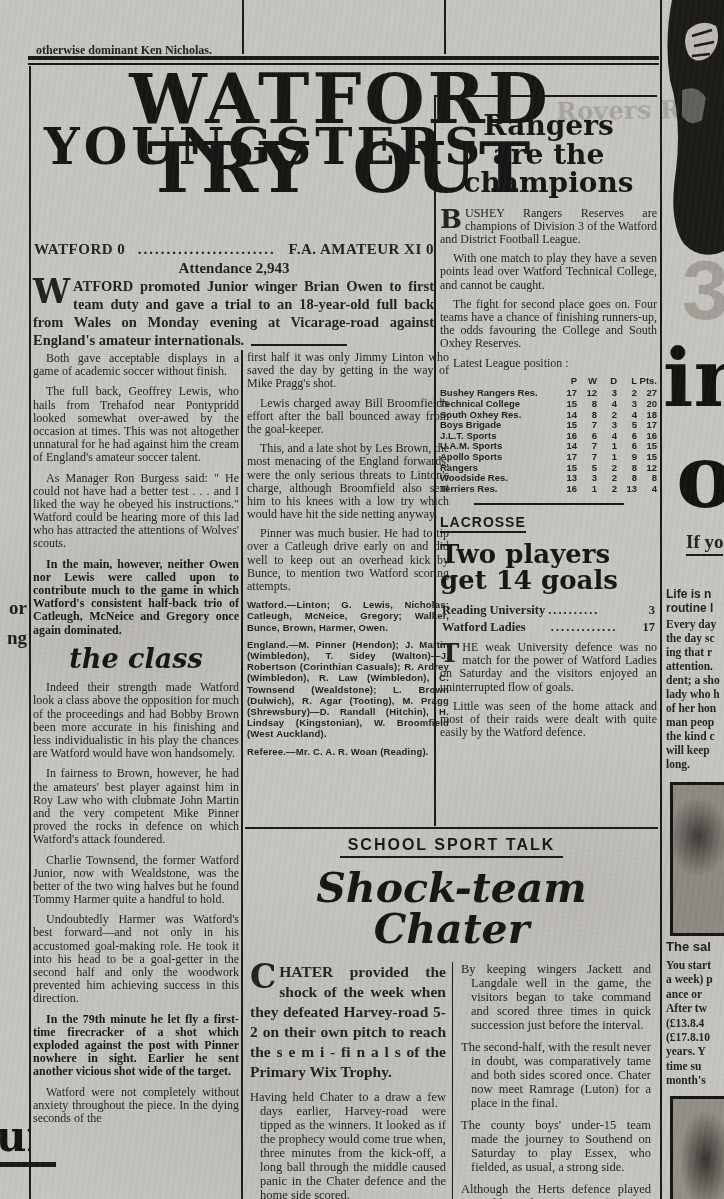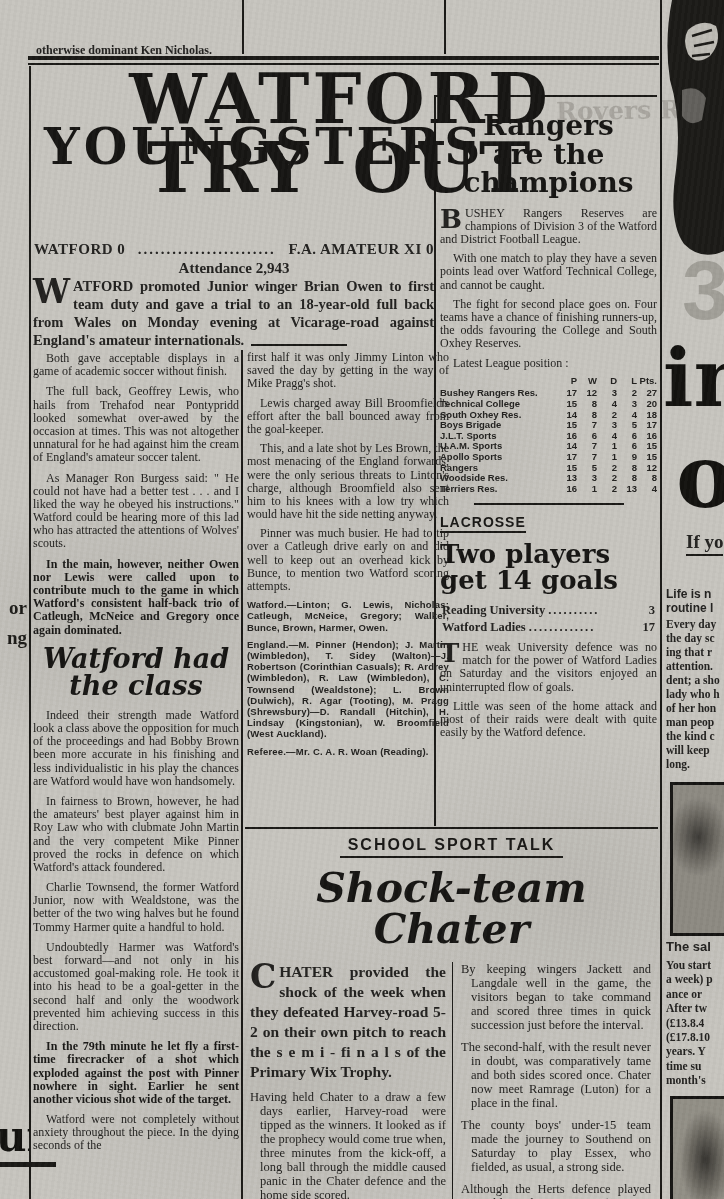--- a/index.html
+++ b/index.html
@@ -135,21 +135,20 @@
   <div id="lead" class="abs just">
     <span class="dropcap">W</span><span>ATFORD promoted Junior winger Brian Owen to first team duty and gave a trial to an 18-year-old full back from Wales on Monday evening at Vicarage-road against England's amateur internationals.</span>
   </div>
 
   <div id="col-left" class="abs">
     <p class="just ind">Both gave acceptable displays in a game of academic soccer without finish.</p>
     <p class="just ind">The full back, Geoffrey Lewis, who hails from Trehafod near Pontypridd looked somewhat over-awed by the occasion at times. This was not altogether unnatural for he had against him the cream of England's amateur soccer talent.</p>
     <p class="just ind">As Manager Ron Burgess said: " He could not have had a better test . . . and I liked the way he obeyed his instructions." Watford could be hearing more of this lad who has attracted the attentions of Wolves' scouts.</p>
     <p class="just ind boldpara">In the main, however, neither Owen nor Lewis were called upon to contribute much to the game in which Watford's consistent half-back trio of Catleugh, McNeice and Gregory once again dominated.</p>
     <div id="class-subhead">
-      <div>Watford had</div>
       <div>the class</div>
     </div>
     <p class="just ind">Indeed their strength made Watford look a class above the opposition for much of the proceedings and had Bobby Brown been more accurate in his finishing and less individualistic in his play the chances are Watford would have won handsomely.</p>
     <p class="just ind">In fairness to Brown, however, he had the amateurs' best player against him in Roy Law who with clubmate John Martin and the very competent Mike Pinner proved the rocks in defence on which Watford's attack foundered.</p>
     <p class="just ind">Charlie Townsend, the former Watford Junior, now with Wealdstone, was the better of the two wing halves but he found Tommy Harmer quite a handful to hold.</p>
     <p class="just ind">Undoubtedly Harmer was Watford's best forward—and not only in his accustomed goal-making role. He took it into his head to be a goal-getter in the second half and only the woodwork prevented him achieving success in this direction.</p>
     <p class="just ind boldpara">In the 79th minute he let fly a first-time firecracker of a shot which exploded against the post with Pinner nowhere in sight. Earlier he sent another vicious shot wide of the target.</p>
     <p class="just ind">Watford were not completely without anxiety throughout the piece. In the dying seconds of the</p>
   </div>
 
@@ -278,21 +277,21 @@
     <div><span class="kicker">LACROSSE</span></div>
     <div class="lx-head">
       <div>Two players</div>
       <div>get 14 goals</div>
     </div>
     <div class="scorerow">
       <span>Reading University</span>
       <span class="dots">..........</span>
       <span>3</span>
     </div>
-    <div class="scorerow" style="margin-bottom:6px;">
+    <div class="scorerow" style="margin-bottom:6px;text-align:center;">
       <span>Watford Ladies</span>
       <span class="dots">.............</span>
       <span>17</span>
     </div>
     <p class="just"><span class="dropcap sm">T</span><span>HE weak University defence was no match for the power of Watford Ladies on Saturday and the visitors enjoyed an uninterrupted flow of goals.</span></p>
     <p class="just ind">Little was seen of the home attack and most of their raids were dealt with quite easily by the Watford defence.</p>
   </div>
 
   <div id="school" class="abs">
     <div id="school-kicker-wrap">

